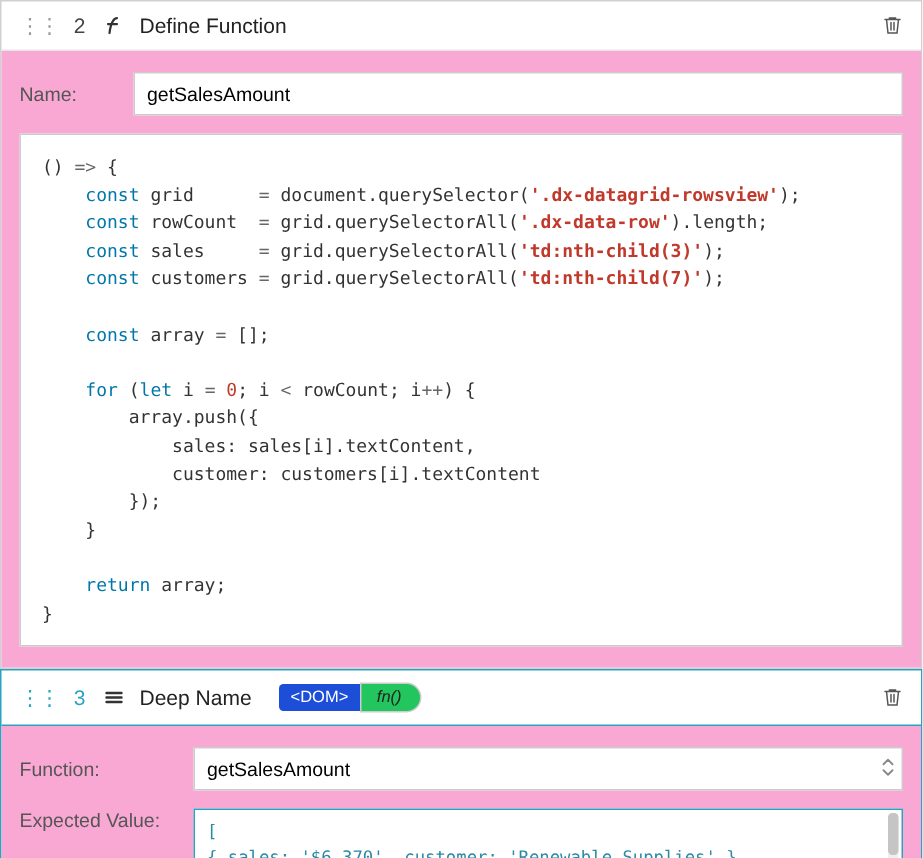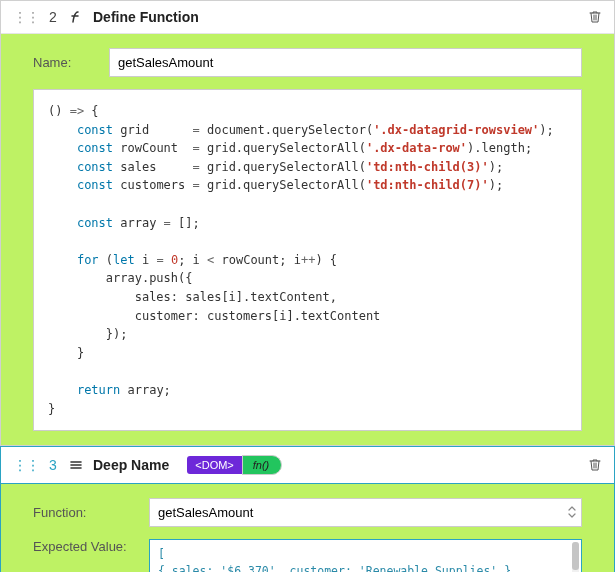--- a/index.html
+++ b/index.html
@@ -1,44 +1,44 @@
 <!DOCTYPE html>
 <html><head>
 <meta charset="utf-8">
 <style>
 * { box-sizing: border-box; margin: 0; padding: 0; }
 body { font-family: -apple-system, BlinkMacSystemFont, "Segoe UI", Arial, sans-serif; font-size: 13px; color: #333; background: #fff; width: 615px; }
 .card { border: 1px solid #d0d0d0; background: #fff; margin: 0; }
 .card-header { display: flex; align-items: center; padding: 8px 12px; border-bottom: 1px solid #e5e5e5; gap: 8px; }
-.card-body { padding: 14px 32px; background: #bef264; }
+.card-body { padding: 14px 12px; background: #f9a8d4; }
 .drag-handle { color: #999; font-size: 14px; line-height: 1; letter-spacing: -1px; cursor: grab; }
 .step-num { font-size: 14px; color: #444; width: 12px; text-align: center; }
 .step-icon { width: 18px; text-align: center; }
 .step-icon svg { display: block; margin: 0 auto; }
-.step-title { font-weight: 700; font-size: 14px; color: #222; flex: 0 0 auto; }
+.step-title { font-weight: 400; font-size: 14px; color: #222; flex: 0 0 auto; }
 .trash { margin-left: auto; color: #666; cursor: pointer; }
 .trash svg { display: block; }
 .field-row { display: flex; align-items: center; gap: 16px; margin-bottom: 12px; }
 .field-row.top-align { align-items: flex-start; }
 .field-label { color: #555; width: 60px; font-size: 13px; }
 .field-label-wide { color: #555; width: 100px; font-size: 13px; flex-shrink: 0; }
 .text-input { flex: 1; border: 1px solid #ccc; padding: 6px 8px; font-size: 13px; background: #fff; font-family: inherit; }
 .code-box { border: 1px solid #ccc; background: #fff; padding: 12px 14px; font-family: "Menlo", "Consolas", monospace; font-size: 12px; line-height: 1.55; white-space: pre; overflow-x: auto; color: #333; }
 .kw { color: #0077aa; }
 .str { color: #c0392b; font-weight: bold; }
 .num { color: #c0392b; }
 .paren { color: #666; }
 
 .card2 { border: 1px solid #2aa3c3; }
 .card2 .card-header { border-bottom: 1px solid #2aa3c3; }
 .card2 .drag-handle, .card2 .step-num { color: #2aa3c3; }
 
 .tag-group { display: flex; align-items: center; gap: 0; margin-left: 10px; }
 .tag { font-size: 11px; padding: 3px 8px; }
-.tag-dom { background: #6d28d9; color: #fff; border-radius: 3px 0 0 3px; }
+.tag-dom { background: #1d4ed8; color: #fff; border-radius: 3px 0 0 3px; }
 .tag-fn { background: #22c55e; color: #222; font-style: italic; border-radius: 0 10px 10px 0; padding: 3px 12px 3px 10px; border: 1px solid #ccc; }
 
 .select-wrap { flex: 1; position: relative; }
 .select { width: 100%; border: 1px solid #ccc; padding: 6px 8px; font-size: 13px; background: #fff; appearance: none; font-family: inherit; }
 .select-arrow { position: absolute; right: 6px; top: 50%; transform: translateY(-50%); pointer-events: none; color: #888; font-size: 11px; }
 
 .expected-box { flex: 1; border: 1px solid #2aa3c3; background: #fff; padding: 6px 8px; font-family: "Menlo", "Consolas", monospace; font-size: 11.5px; color: #2a8aa8; line-height: 1.5; position: relative; min-height: 68px; }
 .expected-box .scrollbar-track { position: absolute; right: 2px; top: 2px; bottom: 2px; width: 7px; background: #f0f0f0; border-radius: 3px; }
 .expected-box .scrollbar-thumb { position: absolute; right: 2px; top: 2px; width: 7px; height: 28px; background: #c5c5c5; border-radius: 3px; }
 </style>

